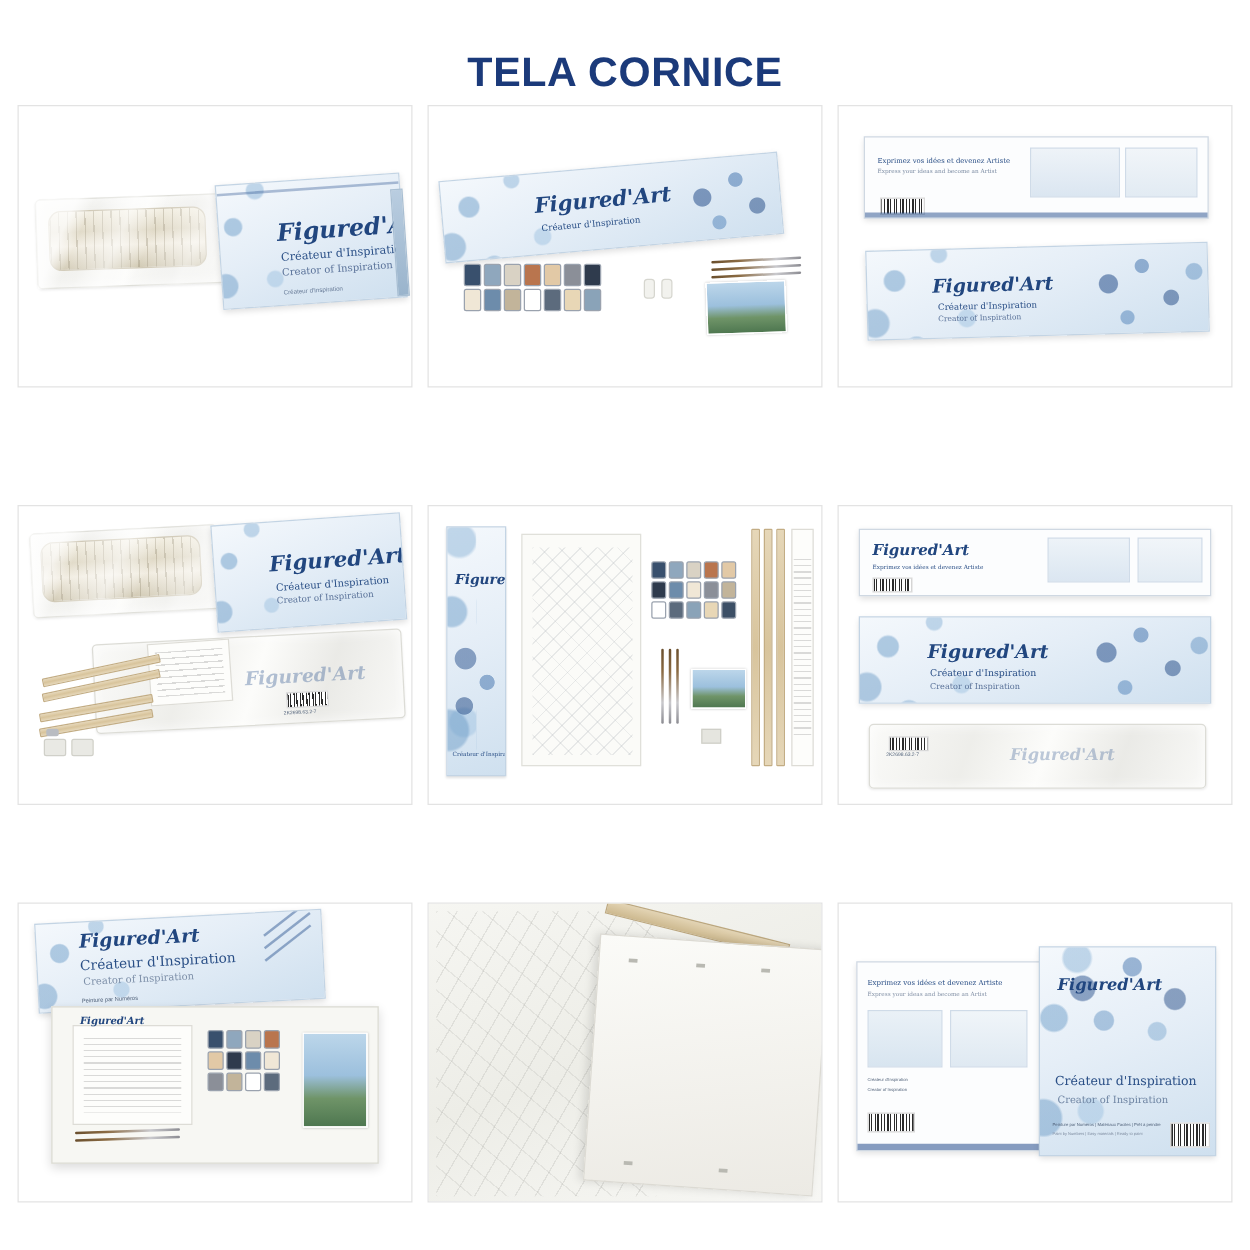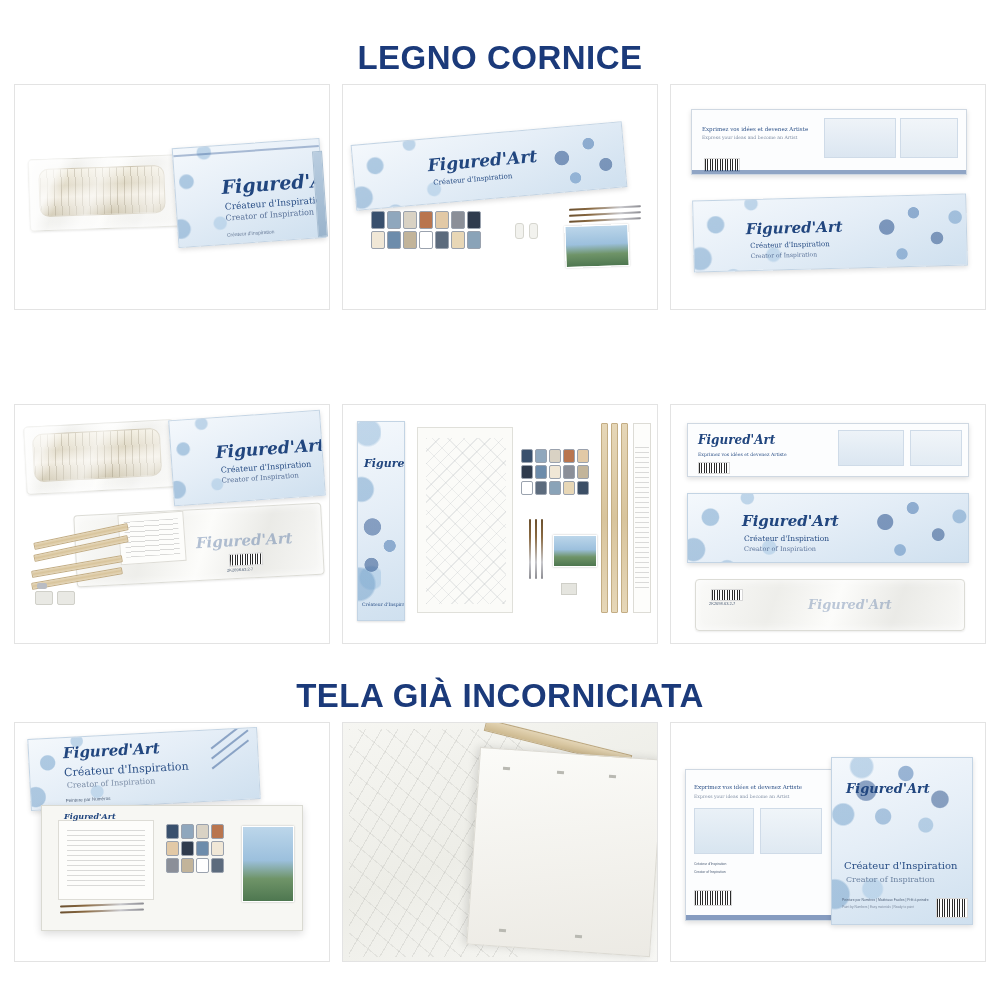--- a/index.html
+++ b/index.html
@@ -178,21 +178,21 @@
     background: #f7f7f3;
     border: 1px solid #dadad2;
     box-shadow: 0 3px 8px rgba(0,0,0,0.14);
   }
 </style>
 </head>
 <body>
 
 <div class="page">
 
-  <div class="section-title" style="position:absolute; left:0; top:38px; width:1000px;">LEGNO CORNICE</div>
+  <div class="section-title" style="position:absolute; left:0; top:38px; width:1000px;">TELA CORNICE</div>
 
   <div class="row" style="position:absolute; left:0; top:84px;">
 
     <div class="cell">
 
       <div class="box plastic" style="left:14px; top:72px; width:152px; height:72px; transform: rotate(-2deg);"></div>
       <div class="box rolled" style="left:24px; top:82px; width:126px; height:48px; transform: rotate(-2deg);">
         <div class="rolled-lines"></div>
       </div>
       <div class="box" style="left:14px; top:72px; width:152px; height:72px; transform: rotate(-2deg); background: linear-gradient(115deg, rgba(255,255,255,0.75) 0 18%, rgba(255,255,255,0.1) 26%, rgba(255,255,255,0.6) 44%, rgba(255,255,255,0.05) 58%, rgba(255,255,255,0.55) 78%, rgba(255,255,255,0.15) 100%);"></div>
@@ -360,21 +360,20 @@
       </div>
 
       <div class="box plastic" style="left:24px; top:174px; width:270px; height:52px;">
         <div class="fa-logo" style="left:112px; top:18px; font-size:13px; color:rgba(40,80,140,0.3);">Figured'Art</div>
       </div>
       <div class="barcode" style="left:40px; top:184px; width:30px; height:10px;"></div>
       <div class="fa-tinytext" style="left:38px; top:196px; font-size:4px;">2K2698.63.2-7</div>
     </div>
   </div>
 
-  <div class="section-title" style="position:absolute; left:0; top:676px; width:1000px;">TELA GIÀ INCORNICIATA</div>
 
   <div class="row" style="position:absolute; left:0; top:722px;">
 
     <div class="cell tall">
       <div class="box fa-box shadow-soft" style="left:14px; top:10px; width:230px; height:72px; transform: rotate(-3deg);">
         <div class="fa-logo" style="left:34px; top:8px; font-size:15px;">Figured'Art</div>
         <div class="fa-sub" style="left:34px; top:28px; font-size:11px;">Créateur d'Inspiration</div>
         <div class="fa-sub" style="left:36px; top:43px; font-size:8px; color:#7d8fa8;">Creator of Inspiration</div>
         <div class="fa-tinytext" style="left:34px; top:60px; font-size:4.6px;">Peinture par Numéros</div>
         <div class="fa-strip" style="left:178px; top:4px; width:46px; height:2px; transform: rotate(-35deg); opacity:0.45;"></div>

